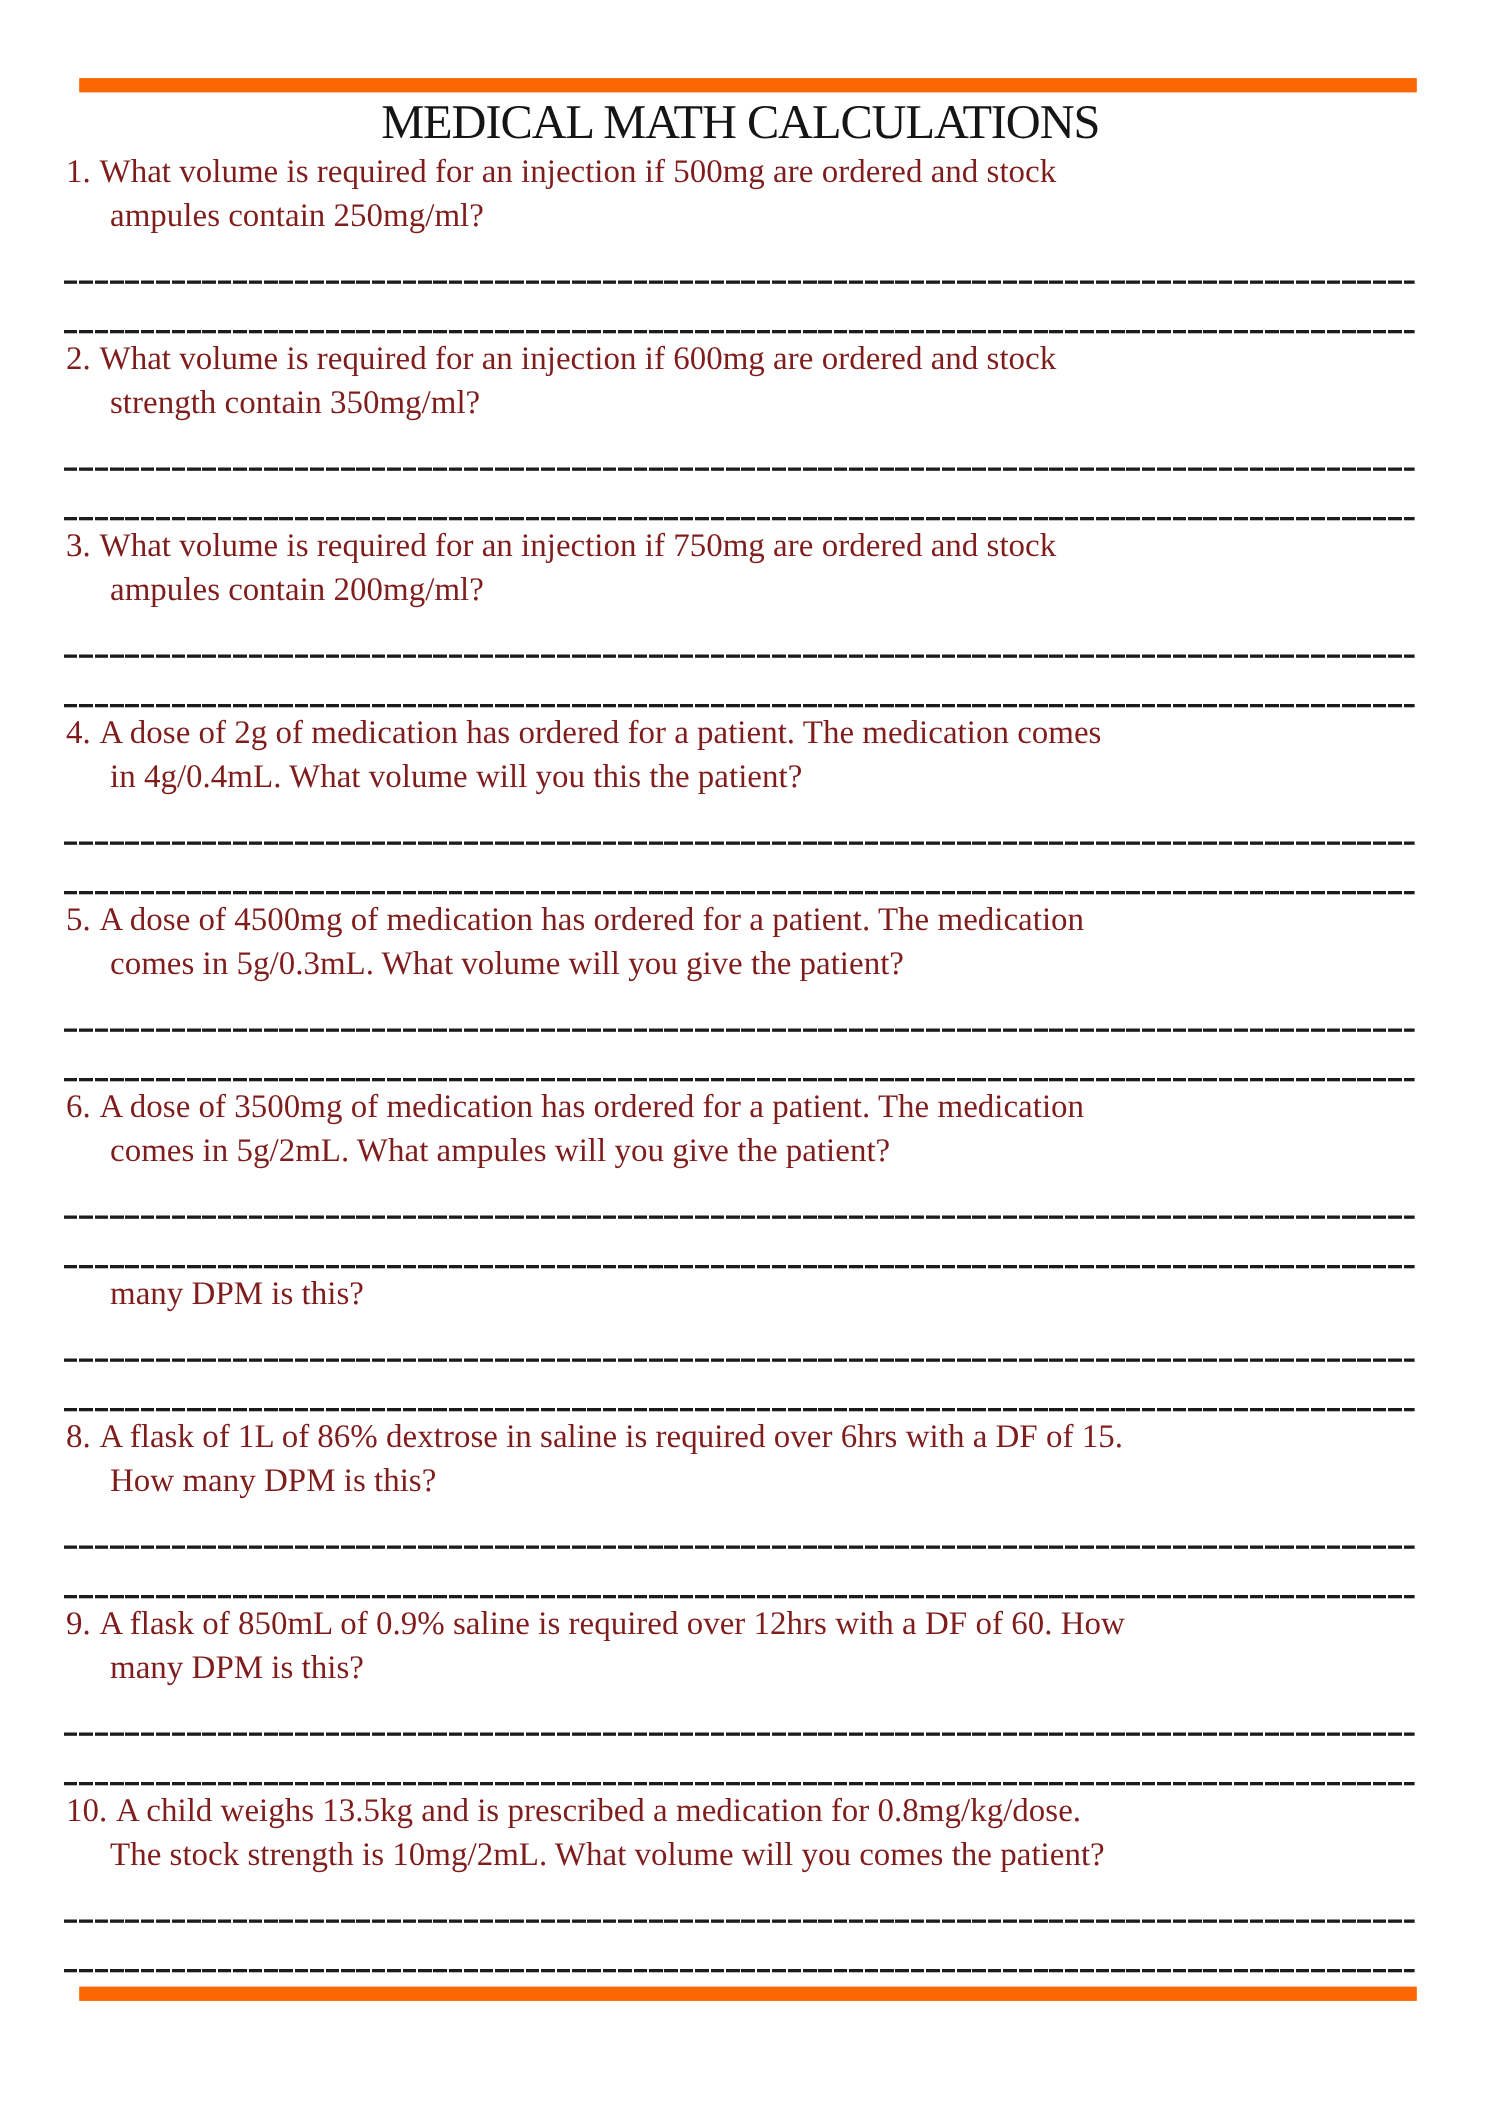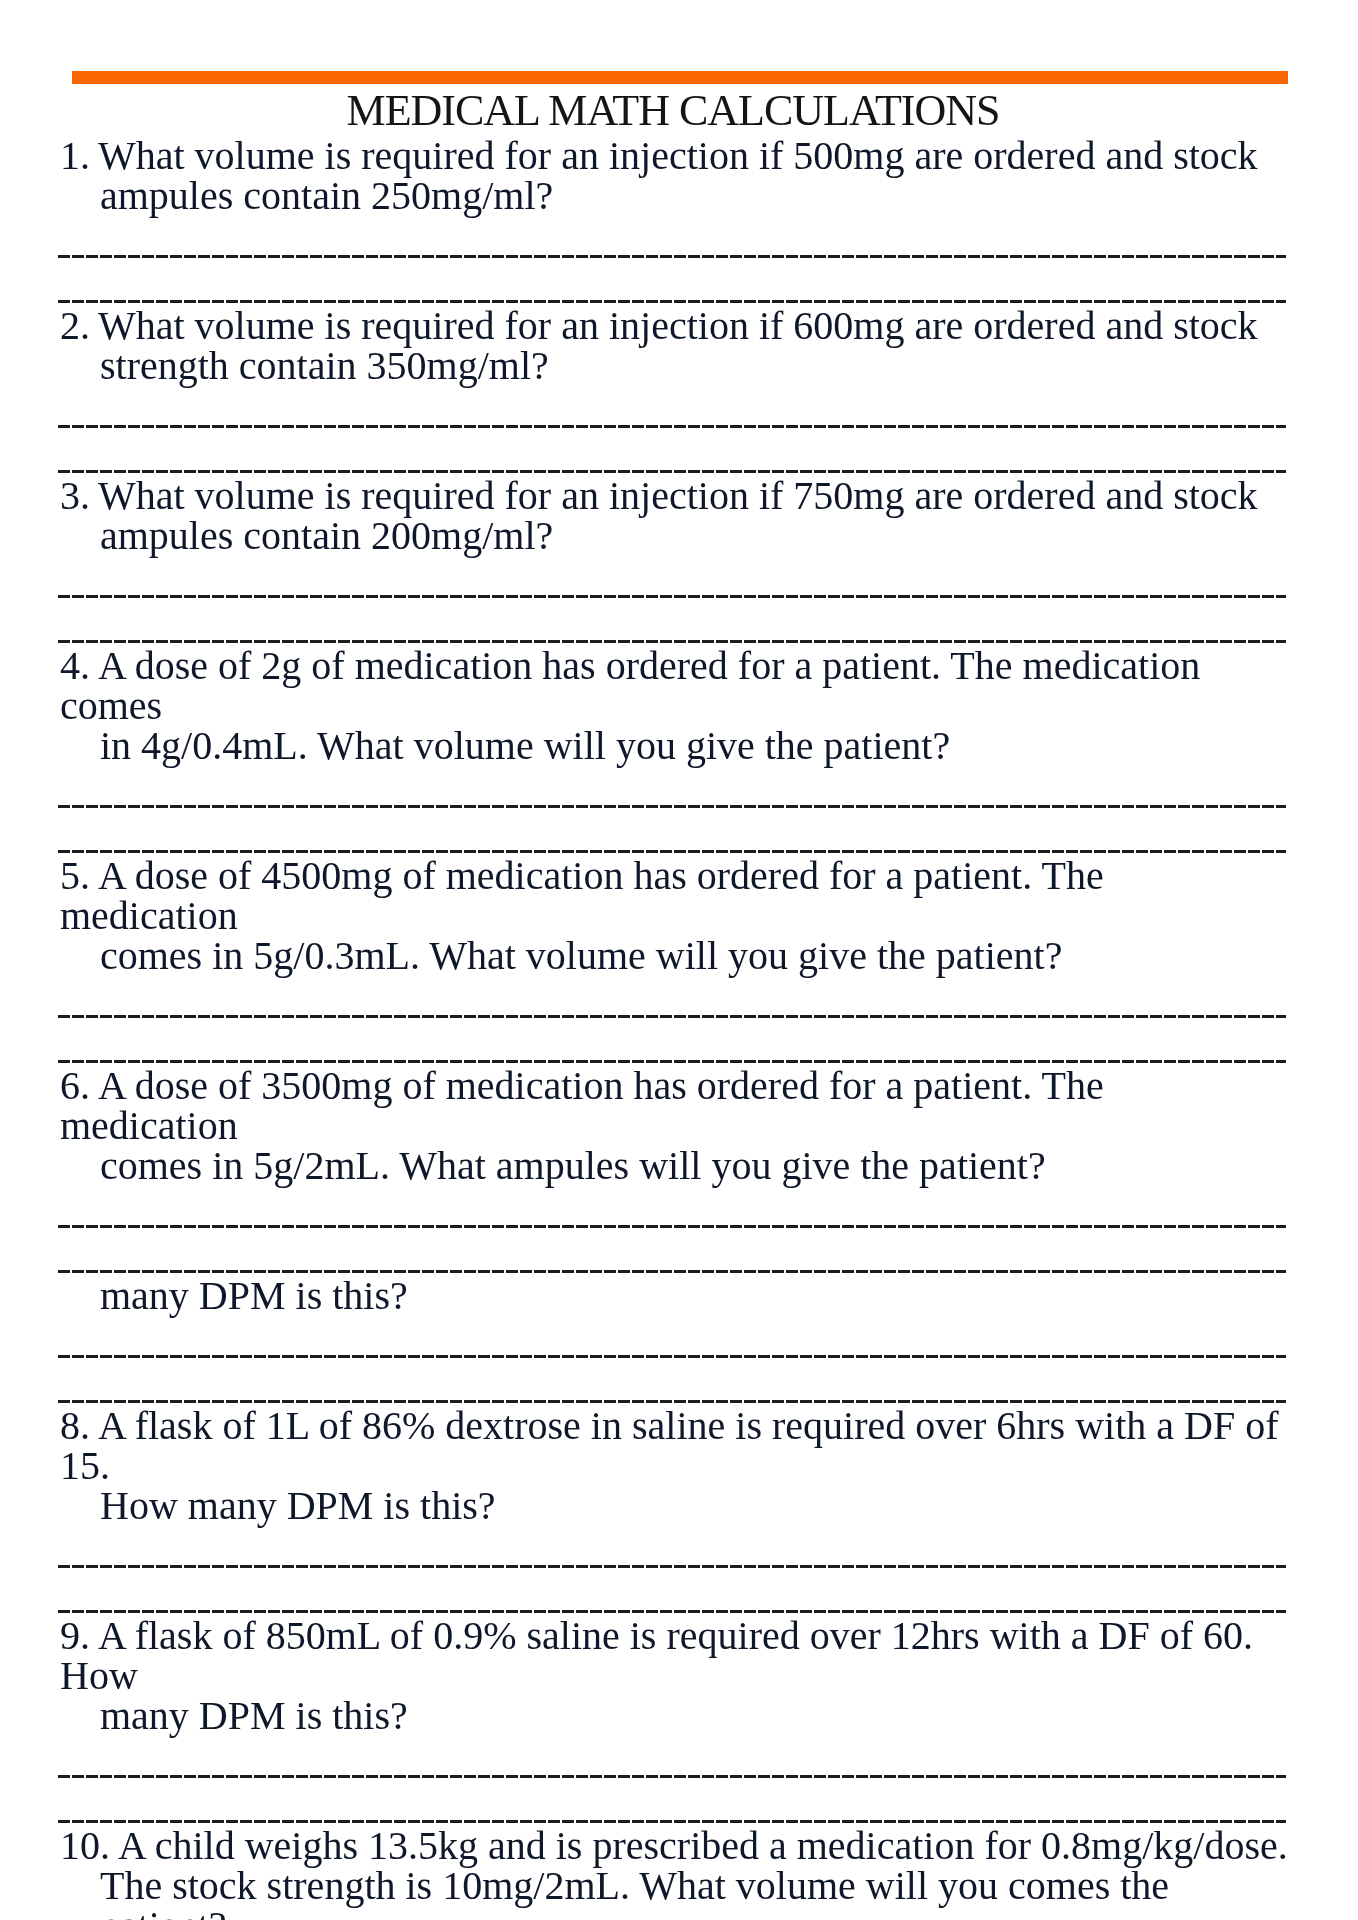--- a/index.html
+++ b/index.html
@@ -36,23 +36,23 @@
     font-size: 44px;
     line-height: 50px;
     font-weight: normal;
     letter-spacing: -1px;
     color: #151515;
     white-space: nowrap;
   }
   .block { margin: 0; }
   .q {
     margin: 0;
-    font-size: 40px;
+    font-size: 30px;
     line-height: 40px;
-    color: #0f172a;
+    color: #7f1d1d;
   }
   .q .l1 { display: block; padding-left: 2px; }
   .q .l2 { display: block; padding-left: 42px; }
   .q-num { padding-right: 8px; }
   .ansline {
     height: 3px;
     width: 1228px;
     background: repeating-linear-gradient(
       90deg,
       var(--ink, #1c1c1c) 0px,
@@ -99,21 +99,21 @@
       <span class="l1"><span class="q-num">3.</span><span class="q-body">What volume is required for an injection if 750mg are ordered and stock</span></span>
       <span class="l2">ampules contain 200mg/ml?</span>
     </p>
     <div class="ansline first"></div>
     <div class="ansline second"></div>
   </section>
 
   <section class="block">
     <p class="q">
       <span class="l1"><span class="q-num">4.</span><span class="q-body">A dose of 2g of medication has ordered for a patient. The medication comes</span></span>
-      <span class="l2">in 4g/0.4mL. What volume will you give the patient?</span>
+      <span class="l2">in 4g/0.4mL. What volume will you this the patient?</span>
     </p>
     <div class="ansline first"></div>
     <div class="ansline second"></div>
   </section>
 
   <section class="block">
     <p class="q">
       <span class="l1"><span class="q-num">5.</span><span class="q-body">A dose of 4500mg of medication has ordered for a patient. The medication</span></span>
       <span class="l2">comes in 5g/0.3mL. What volume will you give the patient?</span>
     </p>

